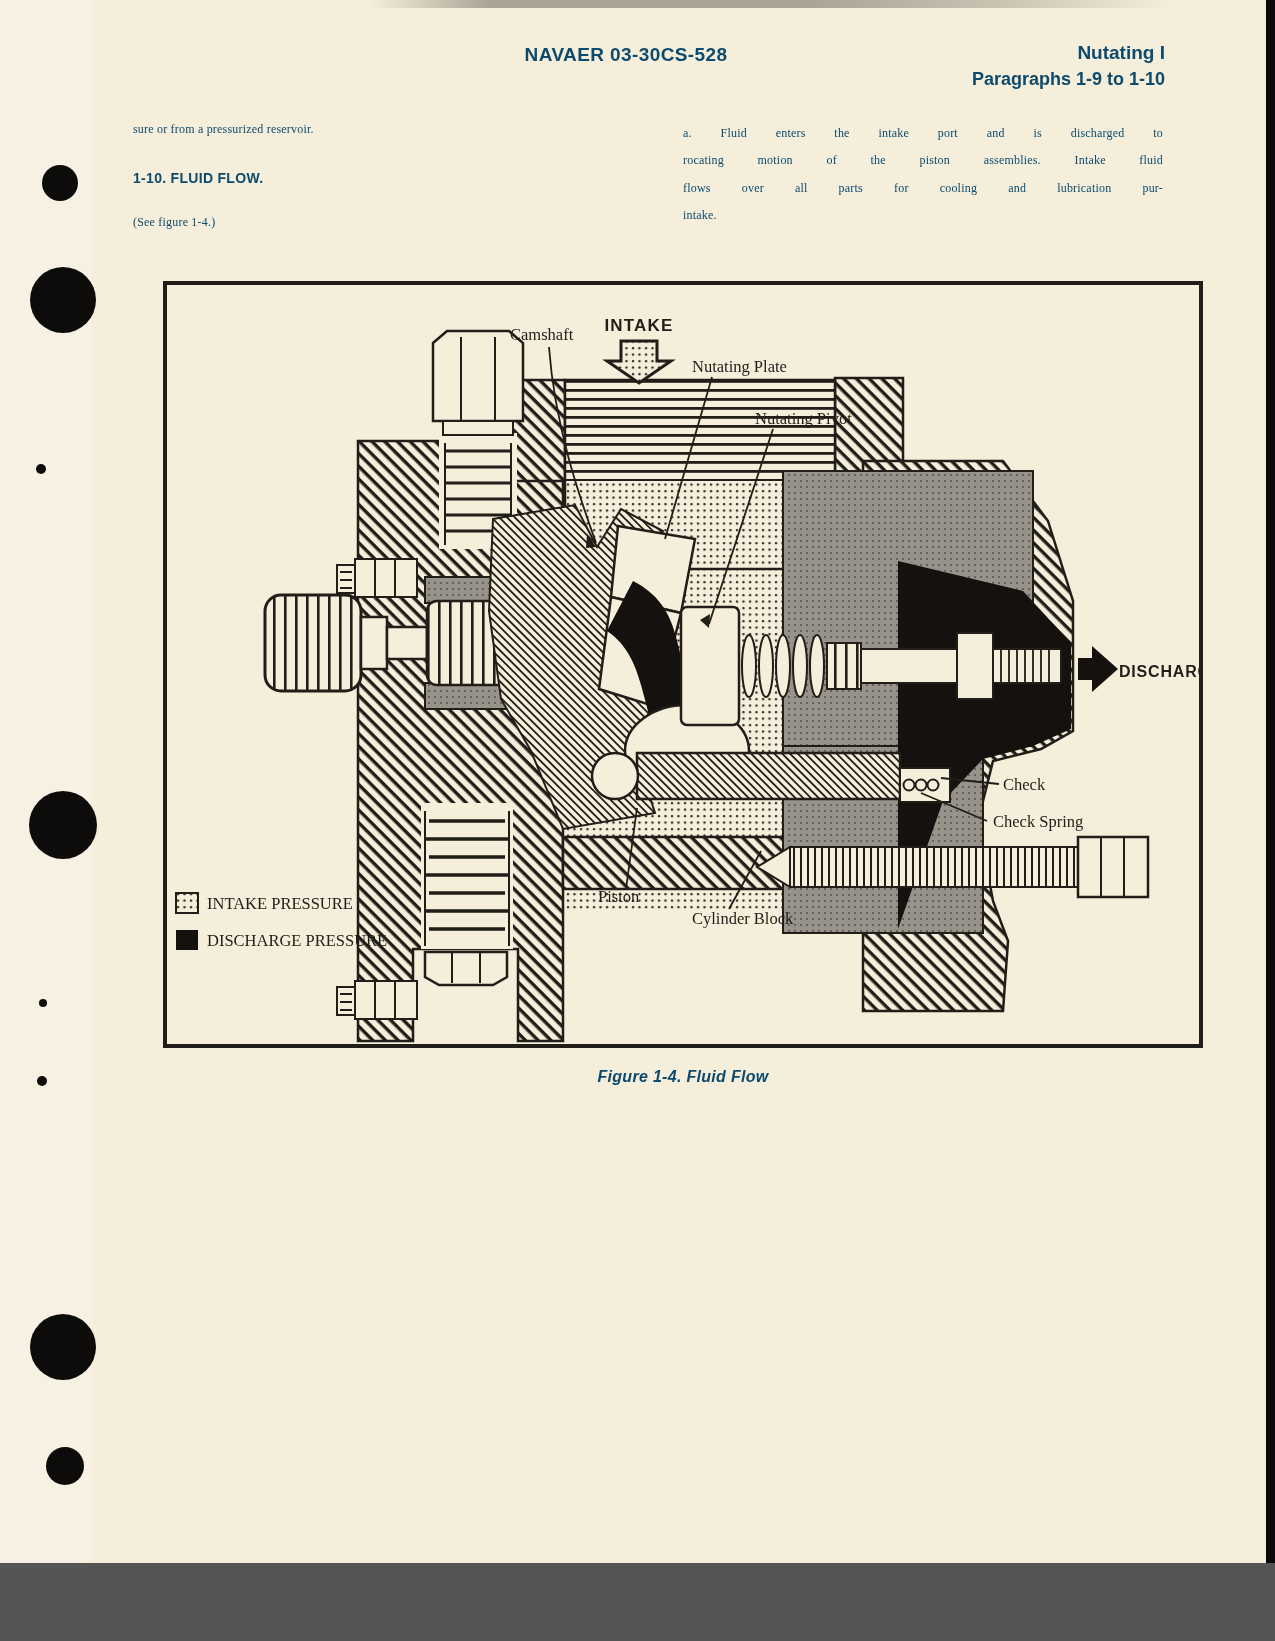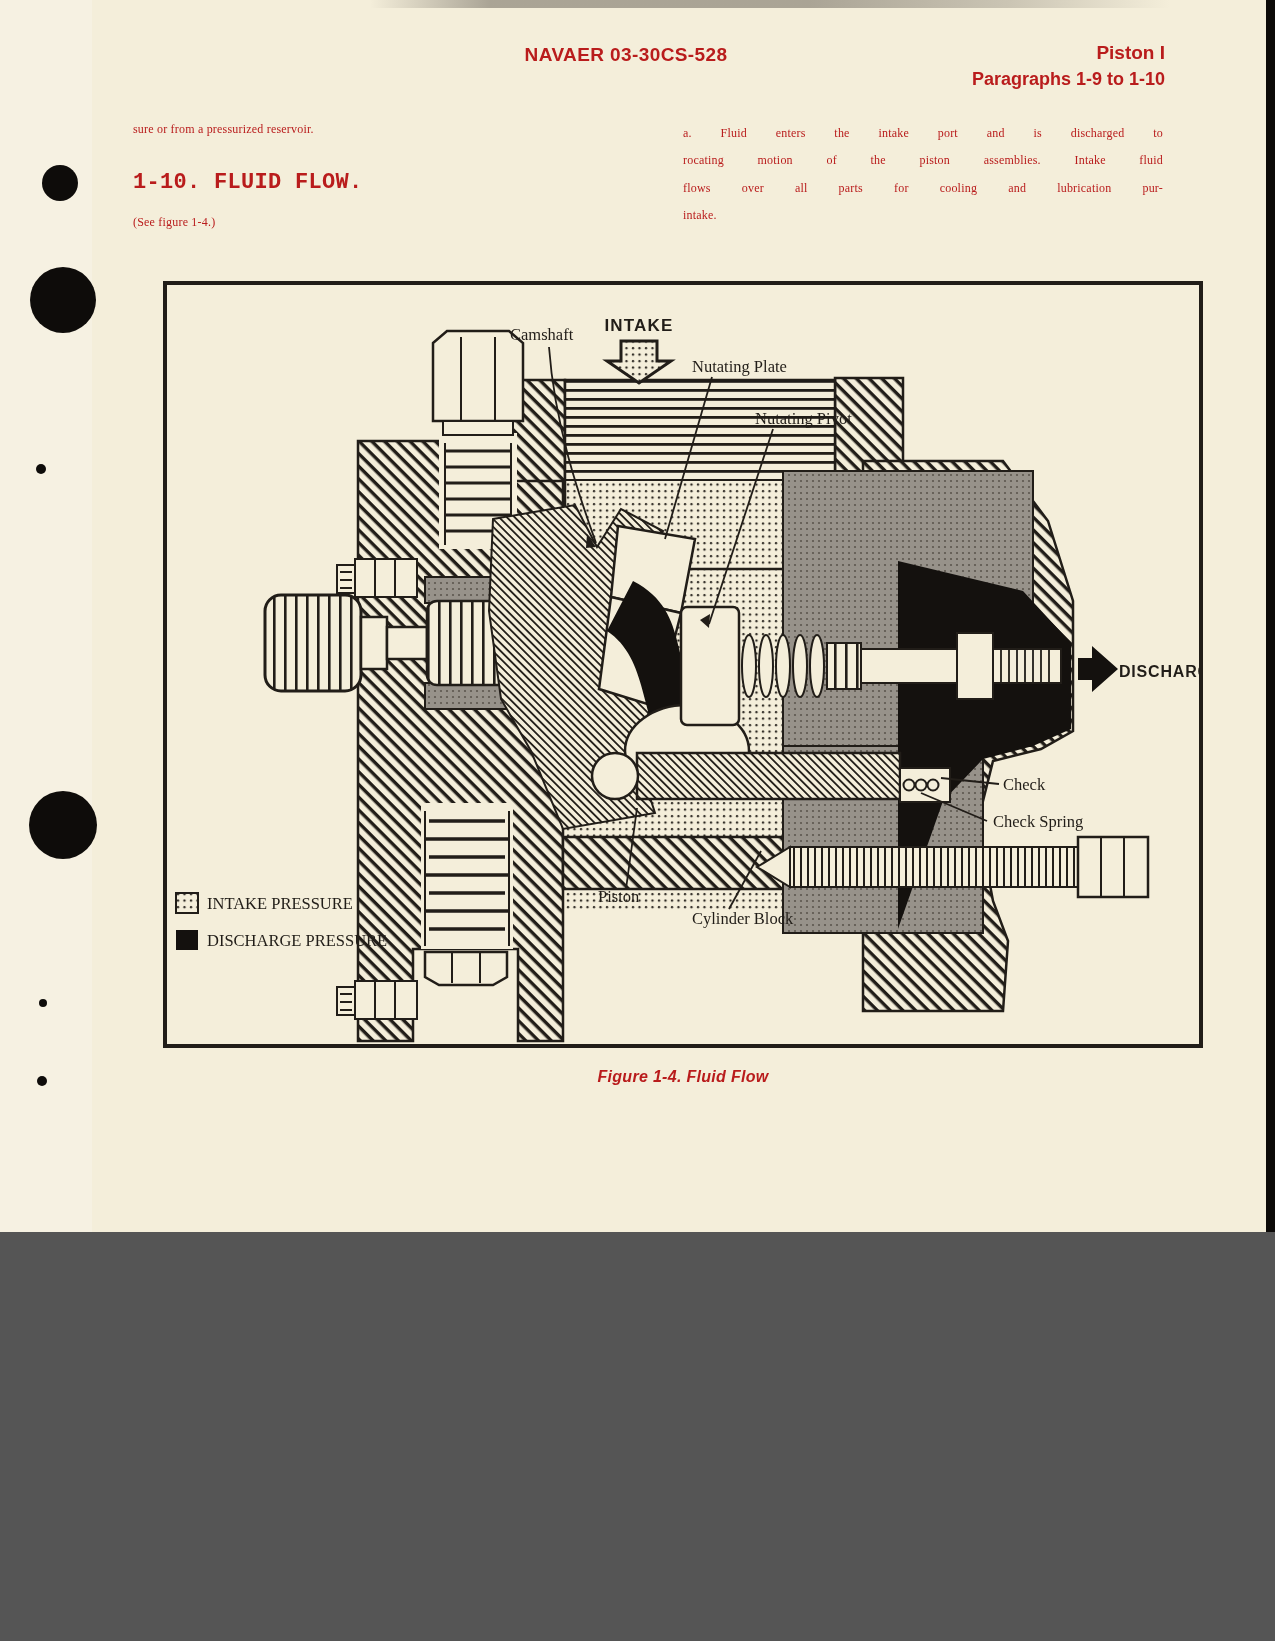--- a/index.html
+++ b/index.html
@@ -1,32 +1,32 @@
 <!DOCTYPE html>
 <html><head>
 <meta charset="utf-8">
 <style>
   html,body{margin:0;padding:0;background:#555;}
   #page{
-    position:relative; width:1275px; height:1232px; overflow:hidden;
-    background:#f4eeda; color:#b91c1c;
+    position:relative; width:1275px; height:1563px; overflow:hidden;
+    background:#f4eeda; color:#0c4a6e;
     font-family:"Liberation Serif", serif;
   }
   .abs{position:absolute;}
   
   .doc-num{top:44px;left:0;width:1252px;text-align:center;
     font-family:"Liberation Sans",sans-serif;font-weight:bold;font-size:19px;letter-spacing:.4px;}
   .hdr-right{top:40px;left:800px;width:365px;text-align:right;
     font-family:"Liberation Sans",sans-serif;font-weight:bold;line-height:26px;}
   .hdr-right .l1{font-size:19px;} .hdr-right .l2{font-size:18px;}
   
   .serif18{font-size:12px;letter-spacing:.2px;}
   .lc-line{top:122px;left:133px;width:460px;}
-  .lc-head{top:170px;left:133px;font-family:Liberation Mono, monospace;
-    font-weight:bold;font-size:22px;letter-spacing:.3px;}
+  .lc-head{top:170px;left:133px;font-family:Liberation Sans, sans-serif;
+    font-weight:bold;font-size:14px;letter-spacing:.3px;}
   .lc-ref{top:215px;left:133px;width:452px;text-align:left;}
   .rcol{top:120px;left:683px;width:480px;line-height:27.3px;}
   .rcol .jl{text-align:justify;text-align-last:justify;}
   .rcol .ll{text-align:left;}
   
   #figsvg{top:281px;left:163px;}
   .flabel{font:16.5px "Liberation Serif", serif;fill:#211d18;}
   .fbold{font:bold 17px "Liberation Sans", sans-serif;fill:#211d18;letter-spacing:1.2px;}
   .fbold2{font:bold 16px "Liberation Sans", sans-serif;fill:#211d18;letter-spacing:.8px;}
   .caption{top:1068px;left:163px;width:1040px;text-align:center;
@@ -44,21 +44,21 @@
 </head>
 <body>
 
 <div id="page">
 
   <div class="abs lighten-left"></div>
   <div class="abs smudge-top"></div>
 
   <div class="abs doc-num">NAVAER 03-30CS-528</div>
   <div class="abs hdr-right">
-    <div class="l1">Piston I</div>
+    <div class="l1">Nutating I</div>
     <div class="l2">Paragraphs 1-9 to 1-10</div>
   </div>
 
   <div class="abs serif18 lc-line">sure or from a pressurized reservoir.</div>
   <div class="abs lc-head">1-10. FLUID FLOW.</div>
   <div class="abs serif18 lc-ref">(See figure 1-4.)</div>
 
   <div class="abs serif18 rcol">
     <div class="jl">a. Fluid enters the intake port and is discharged to</div>
     <div class="jl">rocating motion of the piston assemblies. Intake fluid</div>

